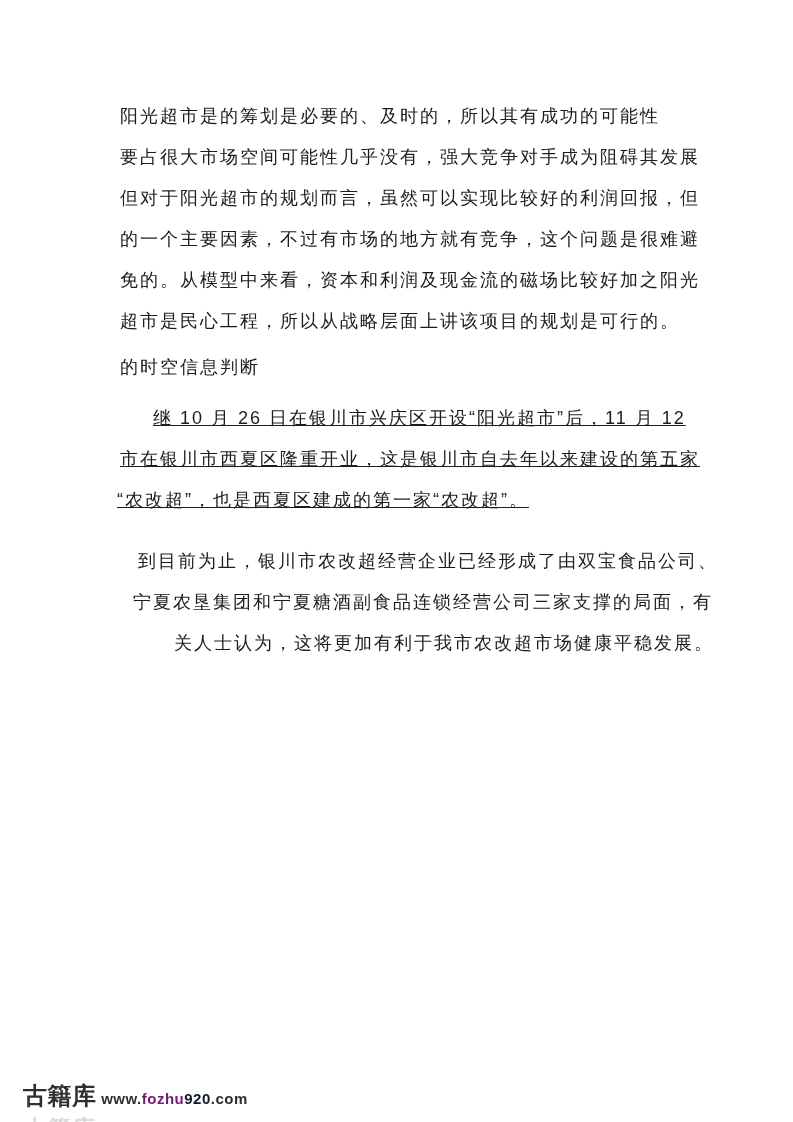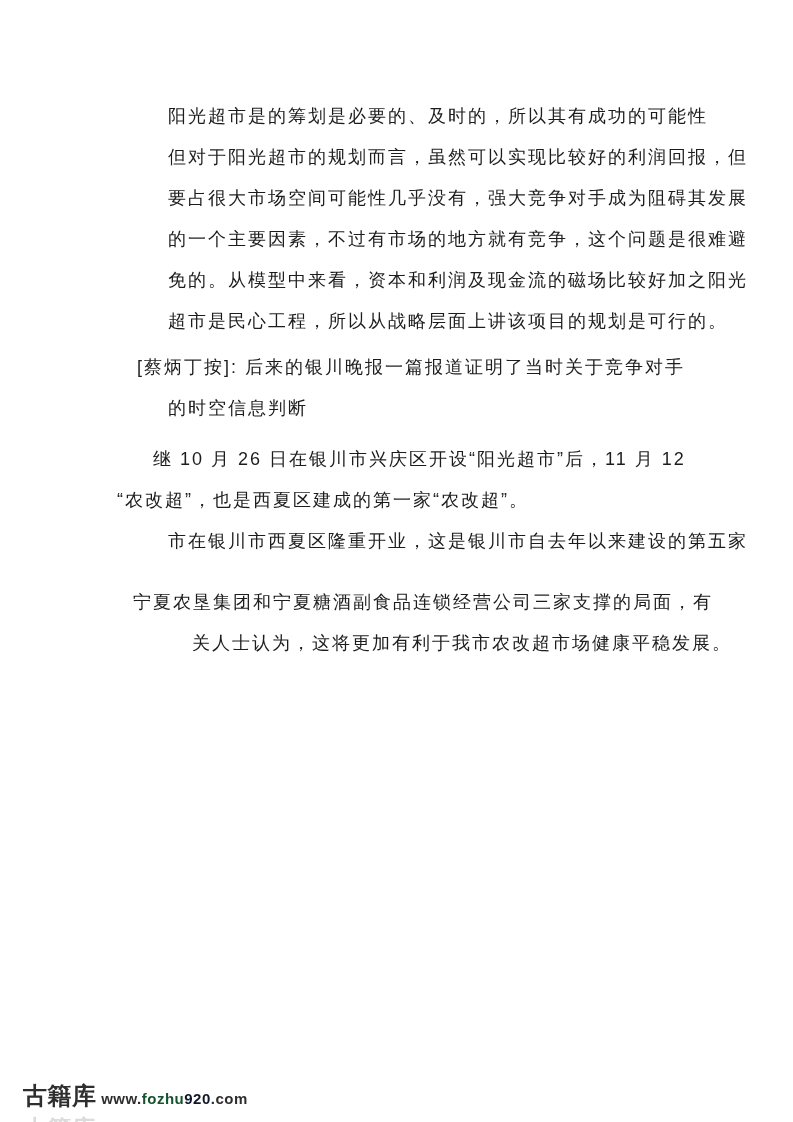--- a/index.html
+++ b/index.html
@@ -17,54 +17,53 @@
     left:120px;top:96px;
     width:580px;
   }
   .line{
     display:block;
     height:41px;line-height:41px;
     font-size:18px;
     letter-spacing:2px;
     font-weight:500;
     white-space:nowrap;
-    margin-left:48px;
   }
   .note-block{margin-top:5px;}
   .indent-sm{margin-left:17px;}
   .indent-md{margin-left:33px;}
   .indent-p3-1{margin-left:18px;}
   .indent-p3-2{margin-left:13px;}
-  .indent-p3-3{margin-left:72px;text-align:right;}
+  .indent-p3-3{margin-left:54px;text-align:right;}
   .headline{
     margin-top:15px;
     height:41px;line-height:41px;
     font-weight:bold;
     white-space:nowrap;
   }
   .headline .title{
     font-size:20px;letter-spacing:2.5px;
   }
   .headline .meta{
     font-size:20px;letter-spacing:0.5px;
     margin-left:28px;
   }
-  .p2-block{margin-top:10px;}
+  .p2-block{margin-top:10px;text-decoration:underline;}
   .p3-block{margin-top:20px;}
   .p2-hang{margin-left:-3px;}
   .watermark{
     position:absolute;
     left:23px;top:1080px;
     font-size:24px;
     font-weight:bold;
     letter-spacing:0.5px;
     white-space:nowrap;
   }
   .wm-dark{color:#2e2e2e;}
-  .wm-green{color:#14532d;}
+  .wm-green{color:#701a75;}
   .wm-red{color:#0f172a;}
   .wm-url{font-size:15px;}
   .watermark-ghost{
     position:absolute;
     left:23px;top:1113px;
     font-size:24px;
     font-weight:bold;
     letter-spacing:0.5px;
     white-space:nowrap;
     color:#9a9a9a;
@@ -73,40 +72,40 @@
 </style>
 </head>
 <body>
 
 <div class="page">
 
   <div class="text-block">
 
     <div>
       <span class="line">阳光超市是的筹划是必要的、及时的，所以其有成功的可能性</span>
+      <span class="line">要占很大市场空间可能性几乎没有，强大竞争对手成为阻碍其发展</span>
       <span class="line">但对于阳光超市的规划而言，虽然可以实现比较好的利润回报，但</span>
-      <span class="line">要占很大市场空间可能性几乎没有，强大竞争对手成为阻碍其发展</span>
       <span class="line">的一个主要因素，不过有市场的地方就有竞争，这个问题是很难避</span>
       <span class="line">免的。从模型中来看，资本和利润及现金流的磁场比较好加之阳光</span>
       <span class="line">超市是民心工程，所以从战略层面上讲该项目的规划是可行的。</span>
     </div>
 
     <div class="note-block">
-      <span class="line indent-sm">[蔡炳丁按]: 后来的银川晚报一篇报道证明了当时关于竞争对手</span>
       <span class="line">的时空信息判断</span>
     </div>
 
 
     <div class="p2-block">
       <span class="line indent-md">继 10 月 26 日在银川市兴庆区开设“阳光超市”后，11 月 12</span>
+      <span class="line">市在银川市西夏区隆重开业，这是银川市自去年以来建设的第五家</span>
       <span class="line p2-hang">“农改超”，也是西夏区建成的第一家“农改超”。</span>
-      <span class="line">市在银川市西夏区隆重开业，这是银川市自去年以来建设的第五家</span>
     </div>
 
     <div class="p3-block">
+      <span class="line indent-p3-1">到目前为止，银川市农改超经营企业已经形成了由双宝食品公司、</span>
       <span class="line indent-p3-2">宁夏农垦集团和宁夏糖酒副食品连锁经营公司三家支撑的局面，有</span>
       <span class="line indent-p3-3">关人士认为，这将更加有利于我市农改超市场健康平稳发展。</span>
     </div>
 
   </div>
 
   <div class="watermark">
     <span class="wm-dark">古籍库</span><span class="wm-dark wm-url"> www.</span><span class="wm-green wm-url">fozhu</span><span class="wm-red wm-url">920</span><span class="wm-dark wm-url">.com</span>
   </div>
 

